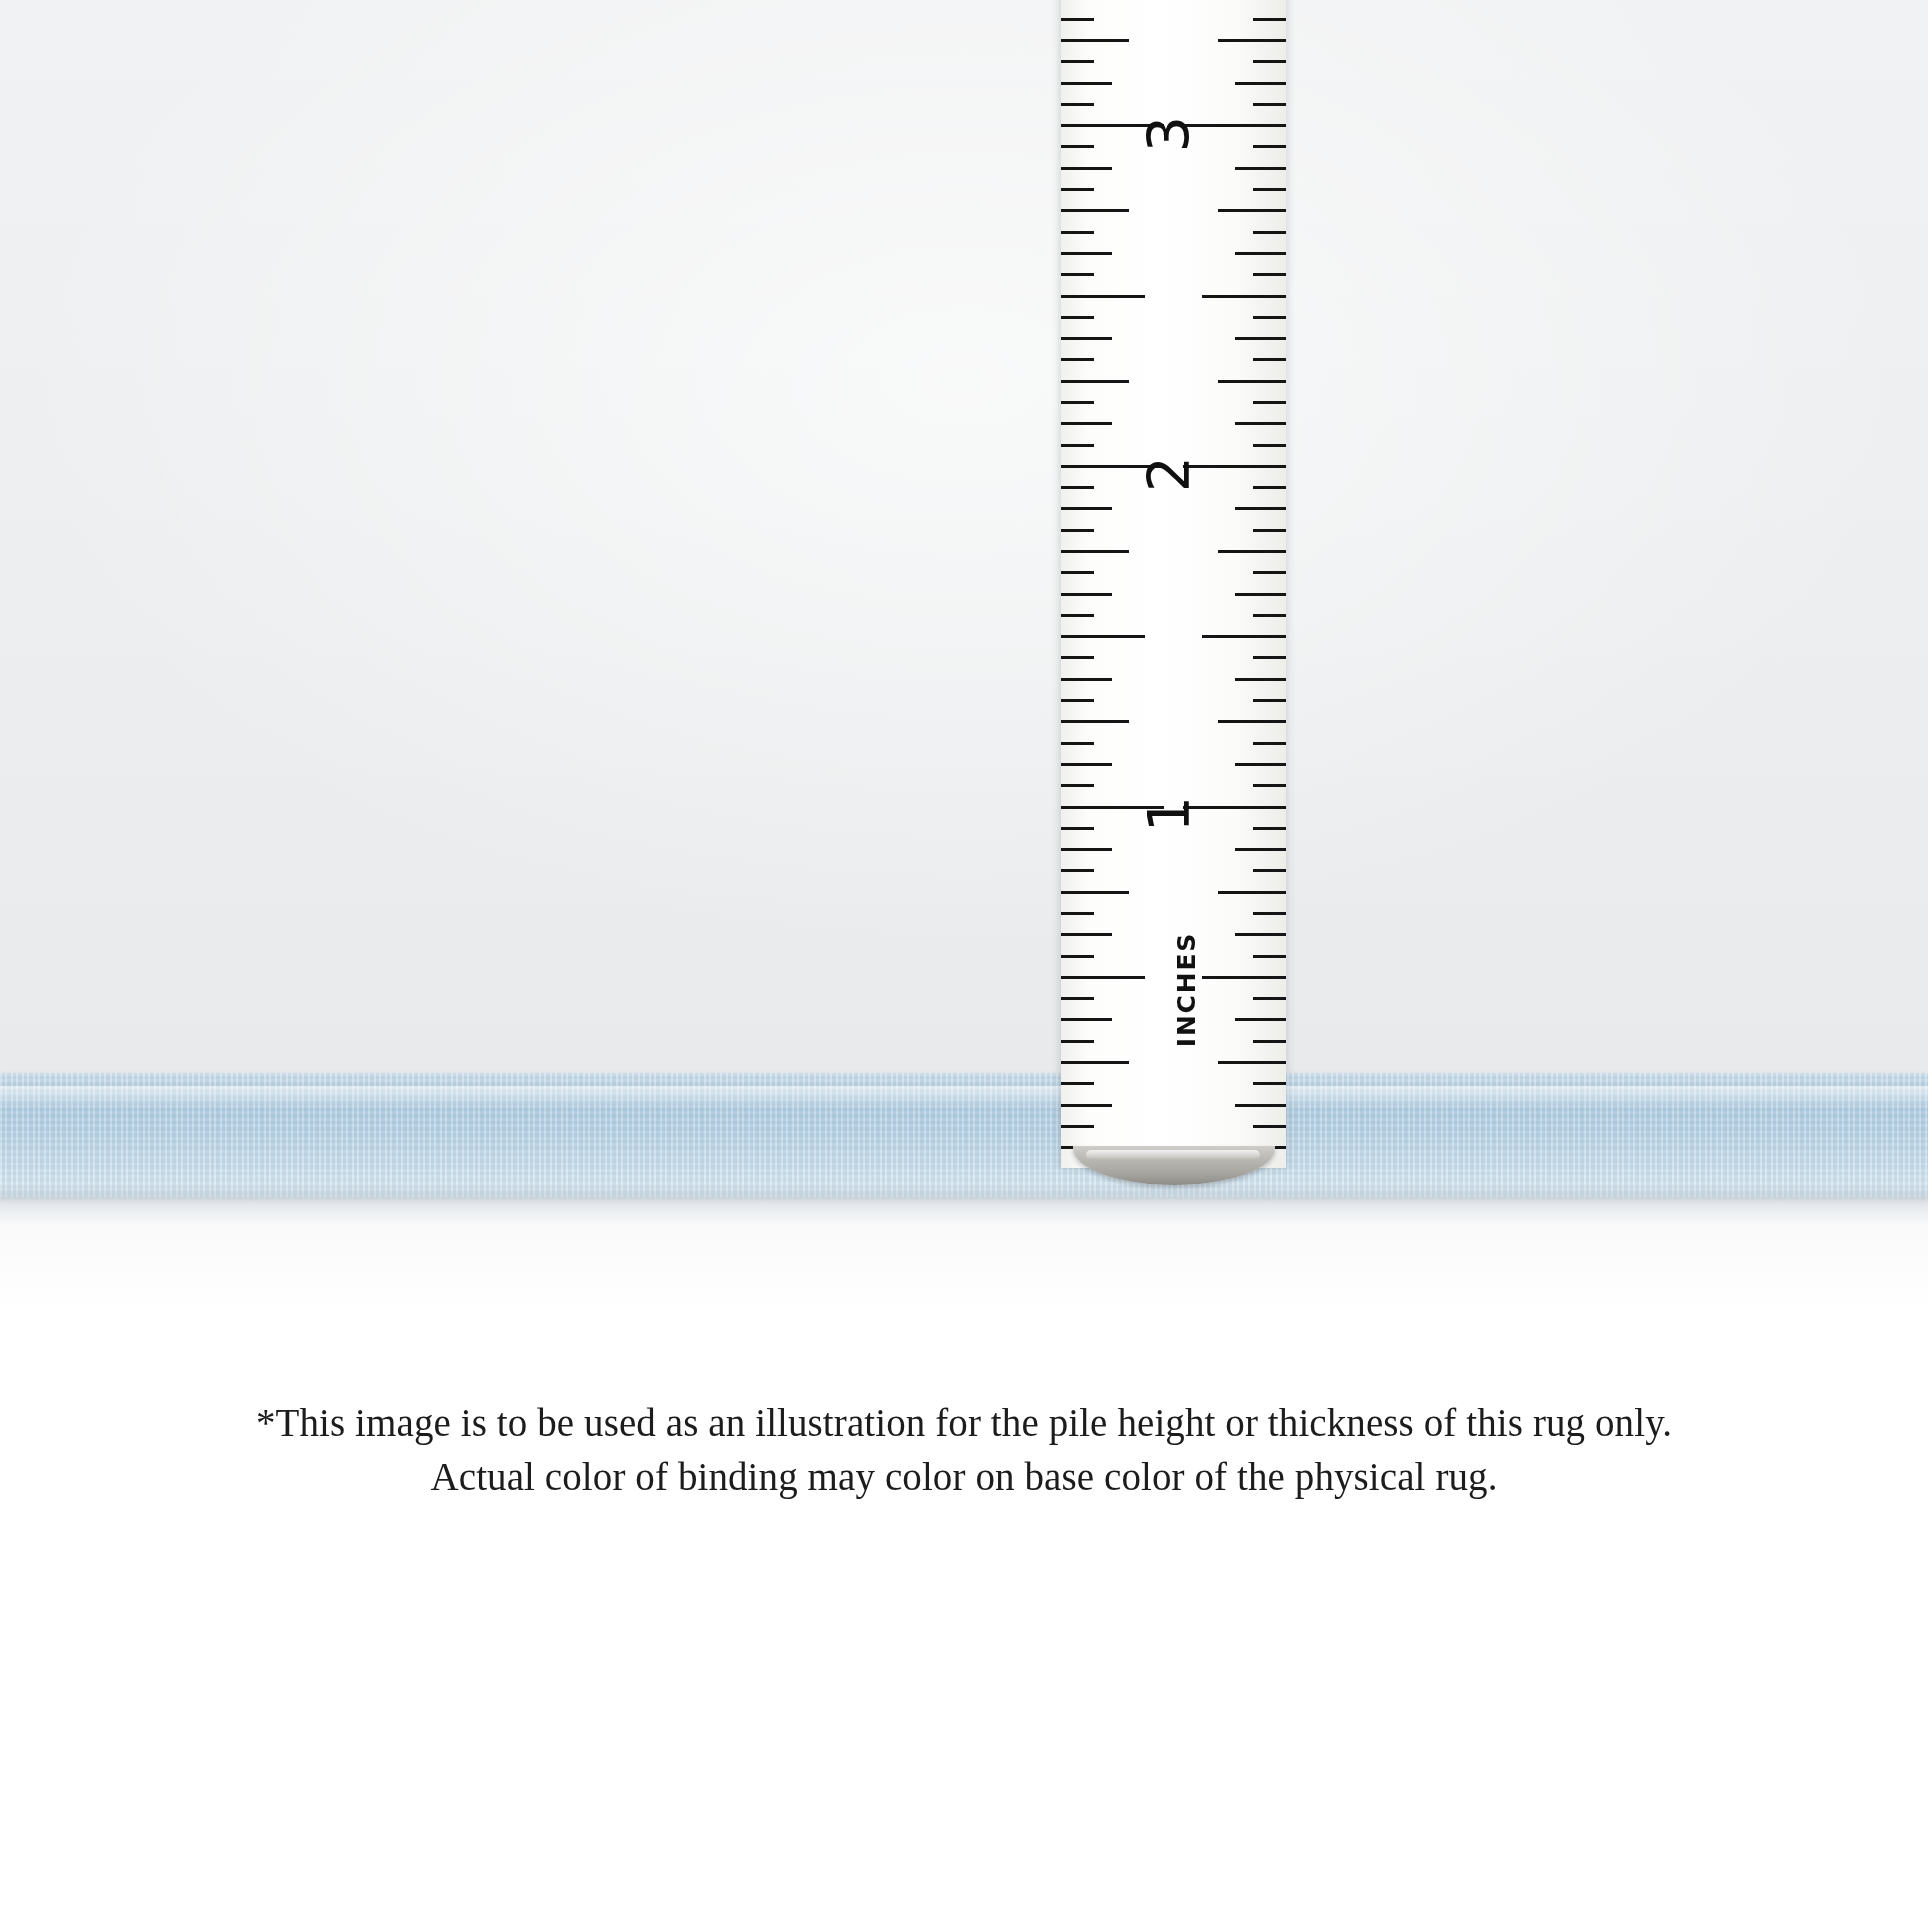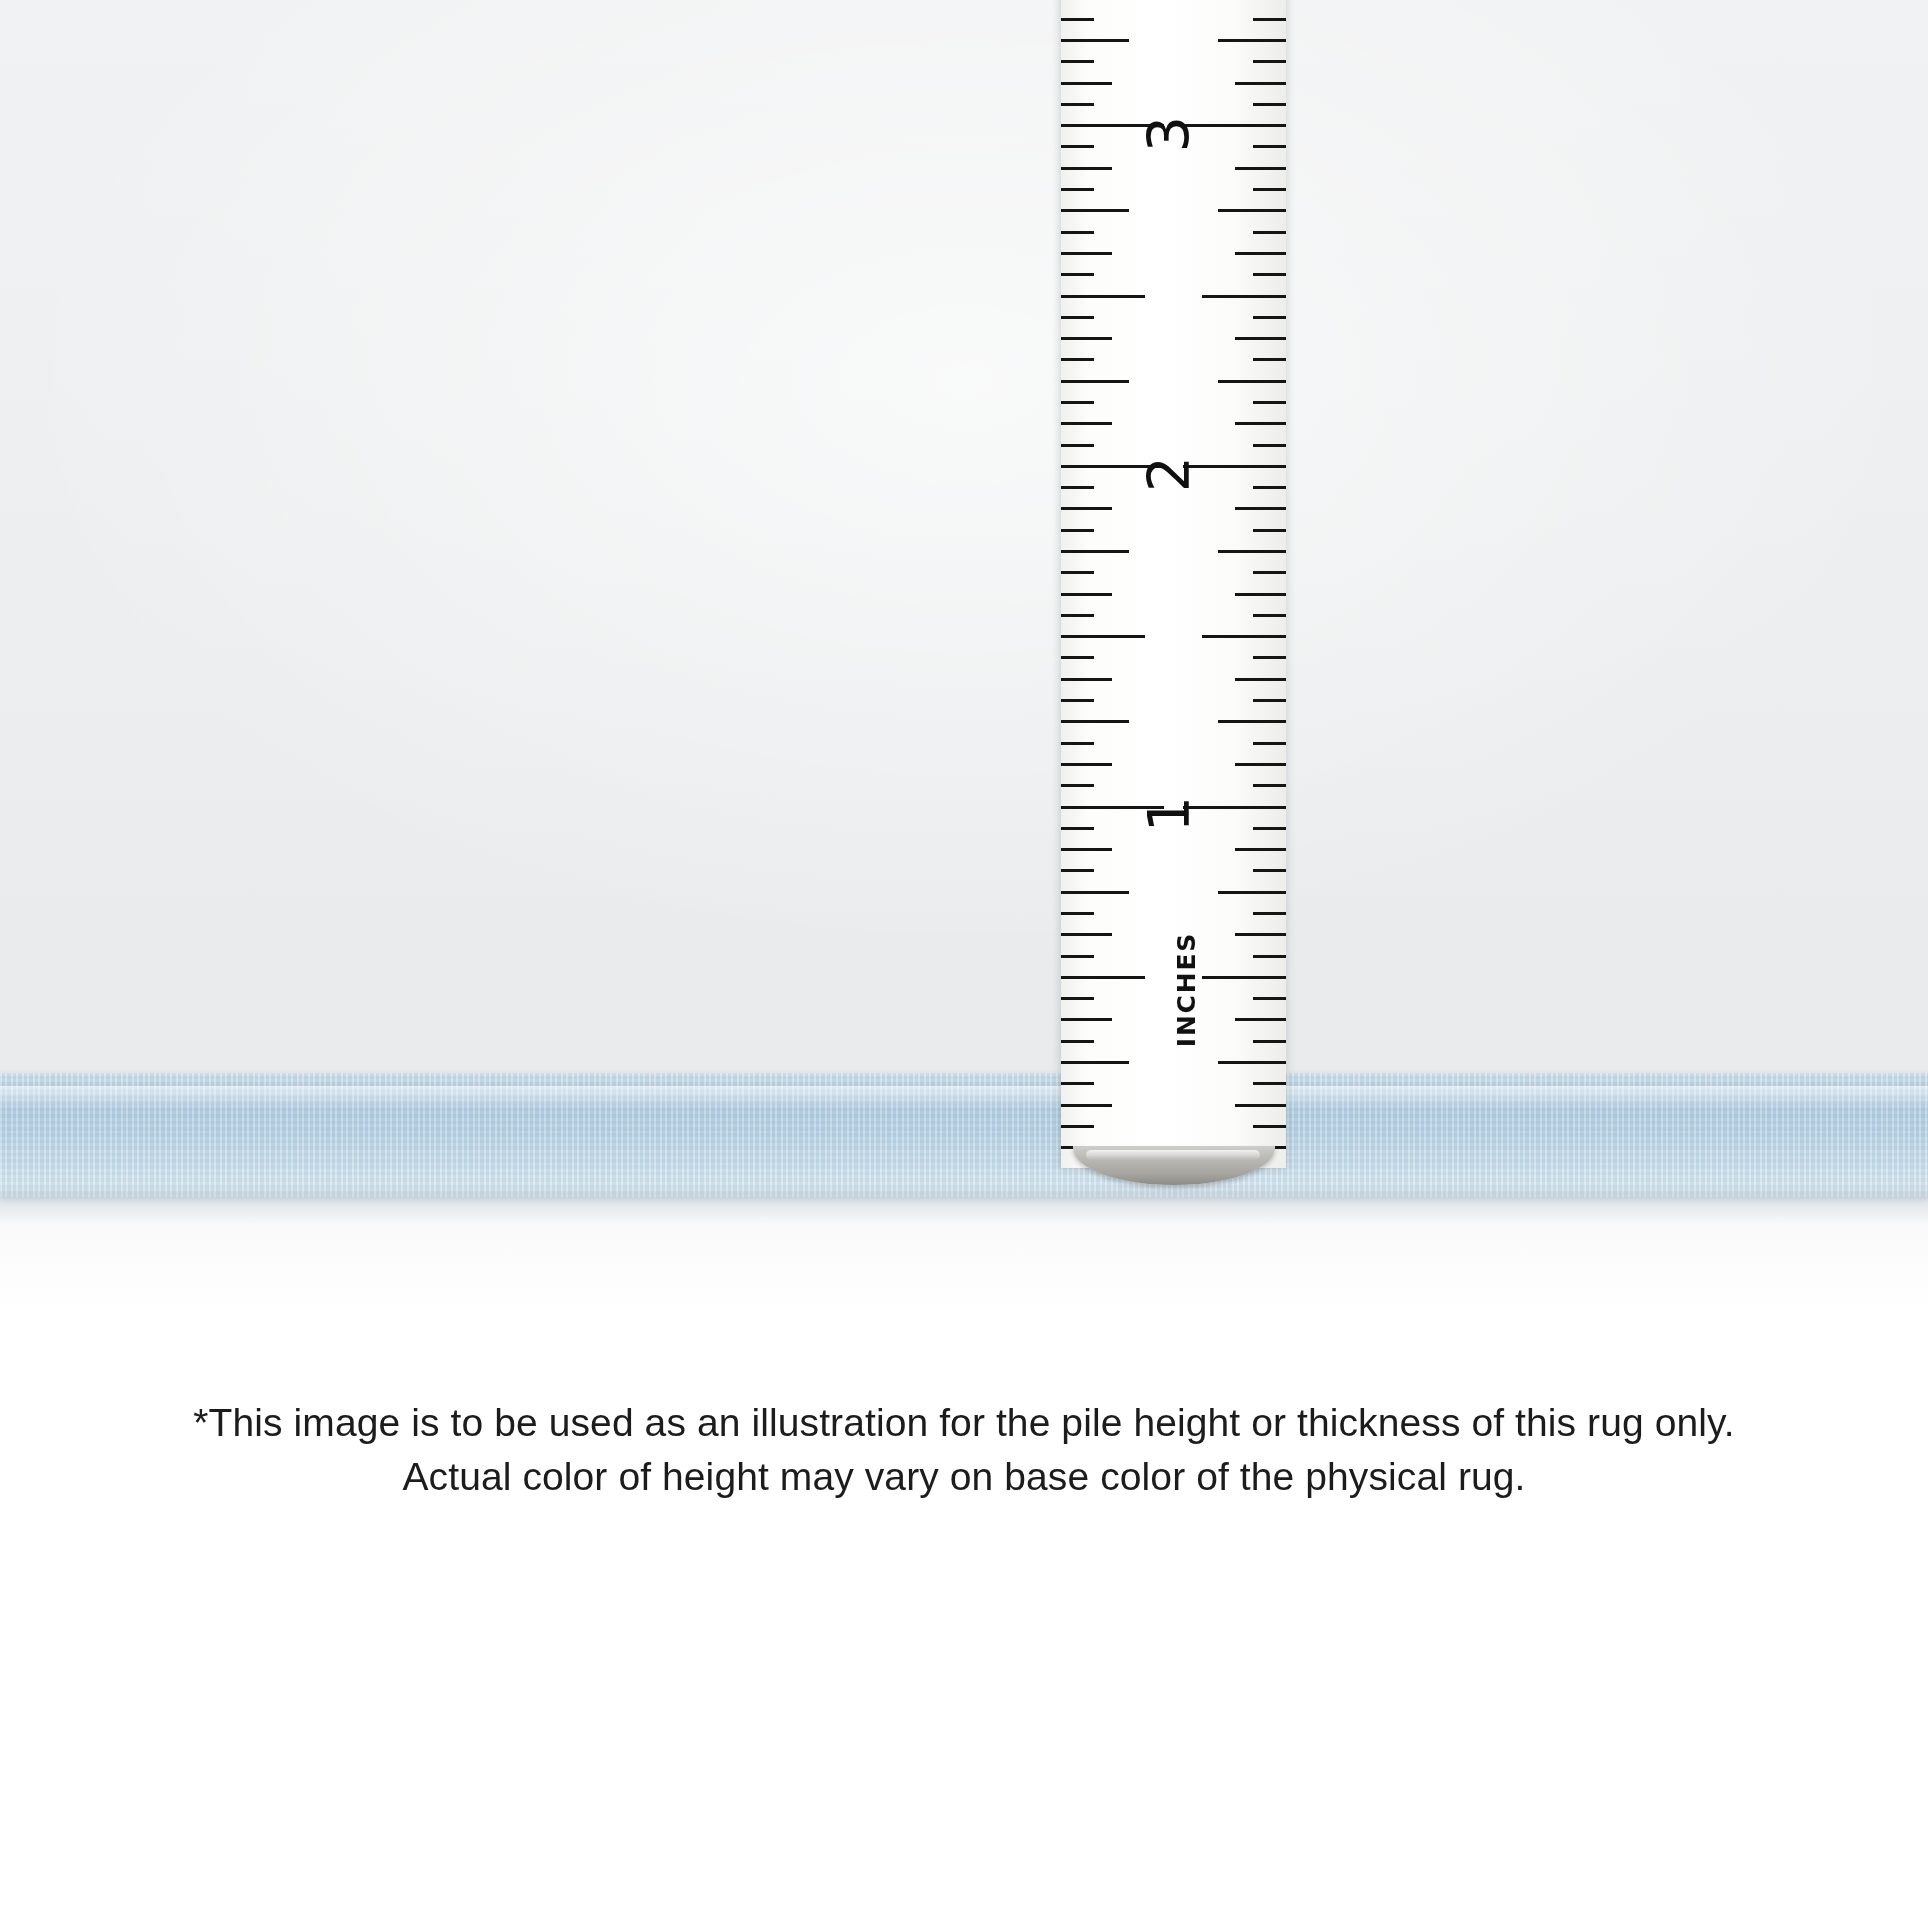--- a/index.html
+++ b/index.html
@@ -197,21 +197,21 @@
   }
 
   
   .caption {
     position: absolute;
     left: 0;
     top: 1396px;
     width: 1928px;
     text-align: center;
     color: #1c1c1c;
-    font-family: Liberation Sans, sans-serif;
+    font-family: Liberation Serif, serif;
     font-size: 39px;
     line-height: 1.38;
     letter-spacing: 0.1px;
   }
   .caption-line { display: block; }
 </style>
 </head>
 <body>
 
 <div id="scene">
@@ -350,17 +350,17 @@
     </div>
 
     <div class="tape-hook">
       <div class="tape-hook-shine"></div>
     </div>
 
   </div>
 
   <div class="caption">
     <span class="caption-line">*This image is to be used as an illustration for the pile height or thickness of this rug only.</span>
-    <span class="caption-line">Actual color of height may vary on base color of the physical rug.</span>
+    <span class="caption-line">Actual color of binding may color on base color of the physical rug.</span>
   </div>
 
 </div>
 
 
 </body></html>

